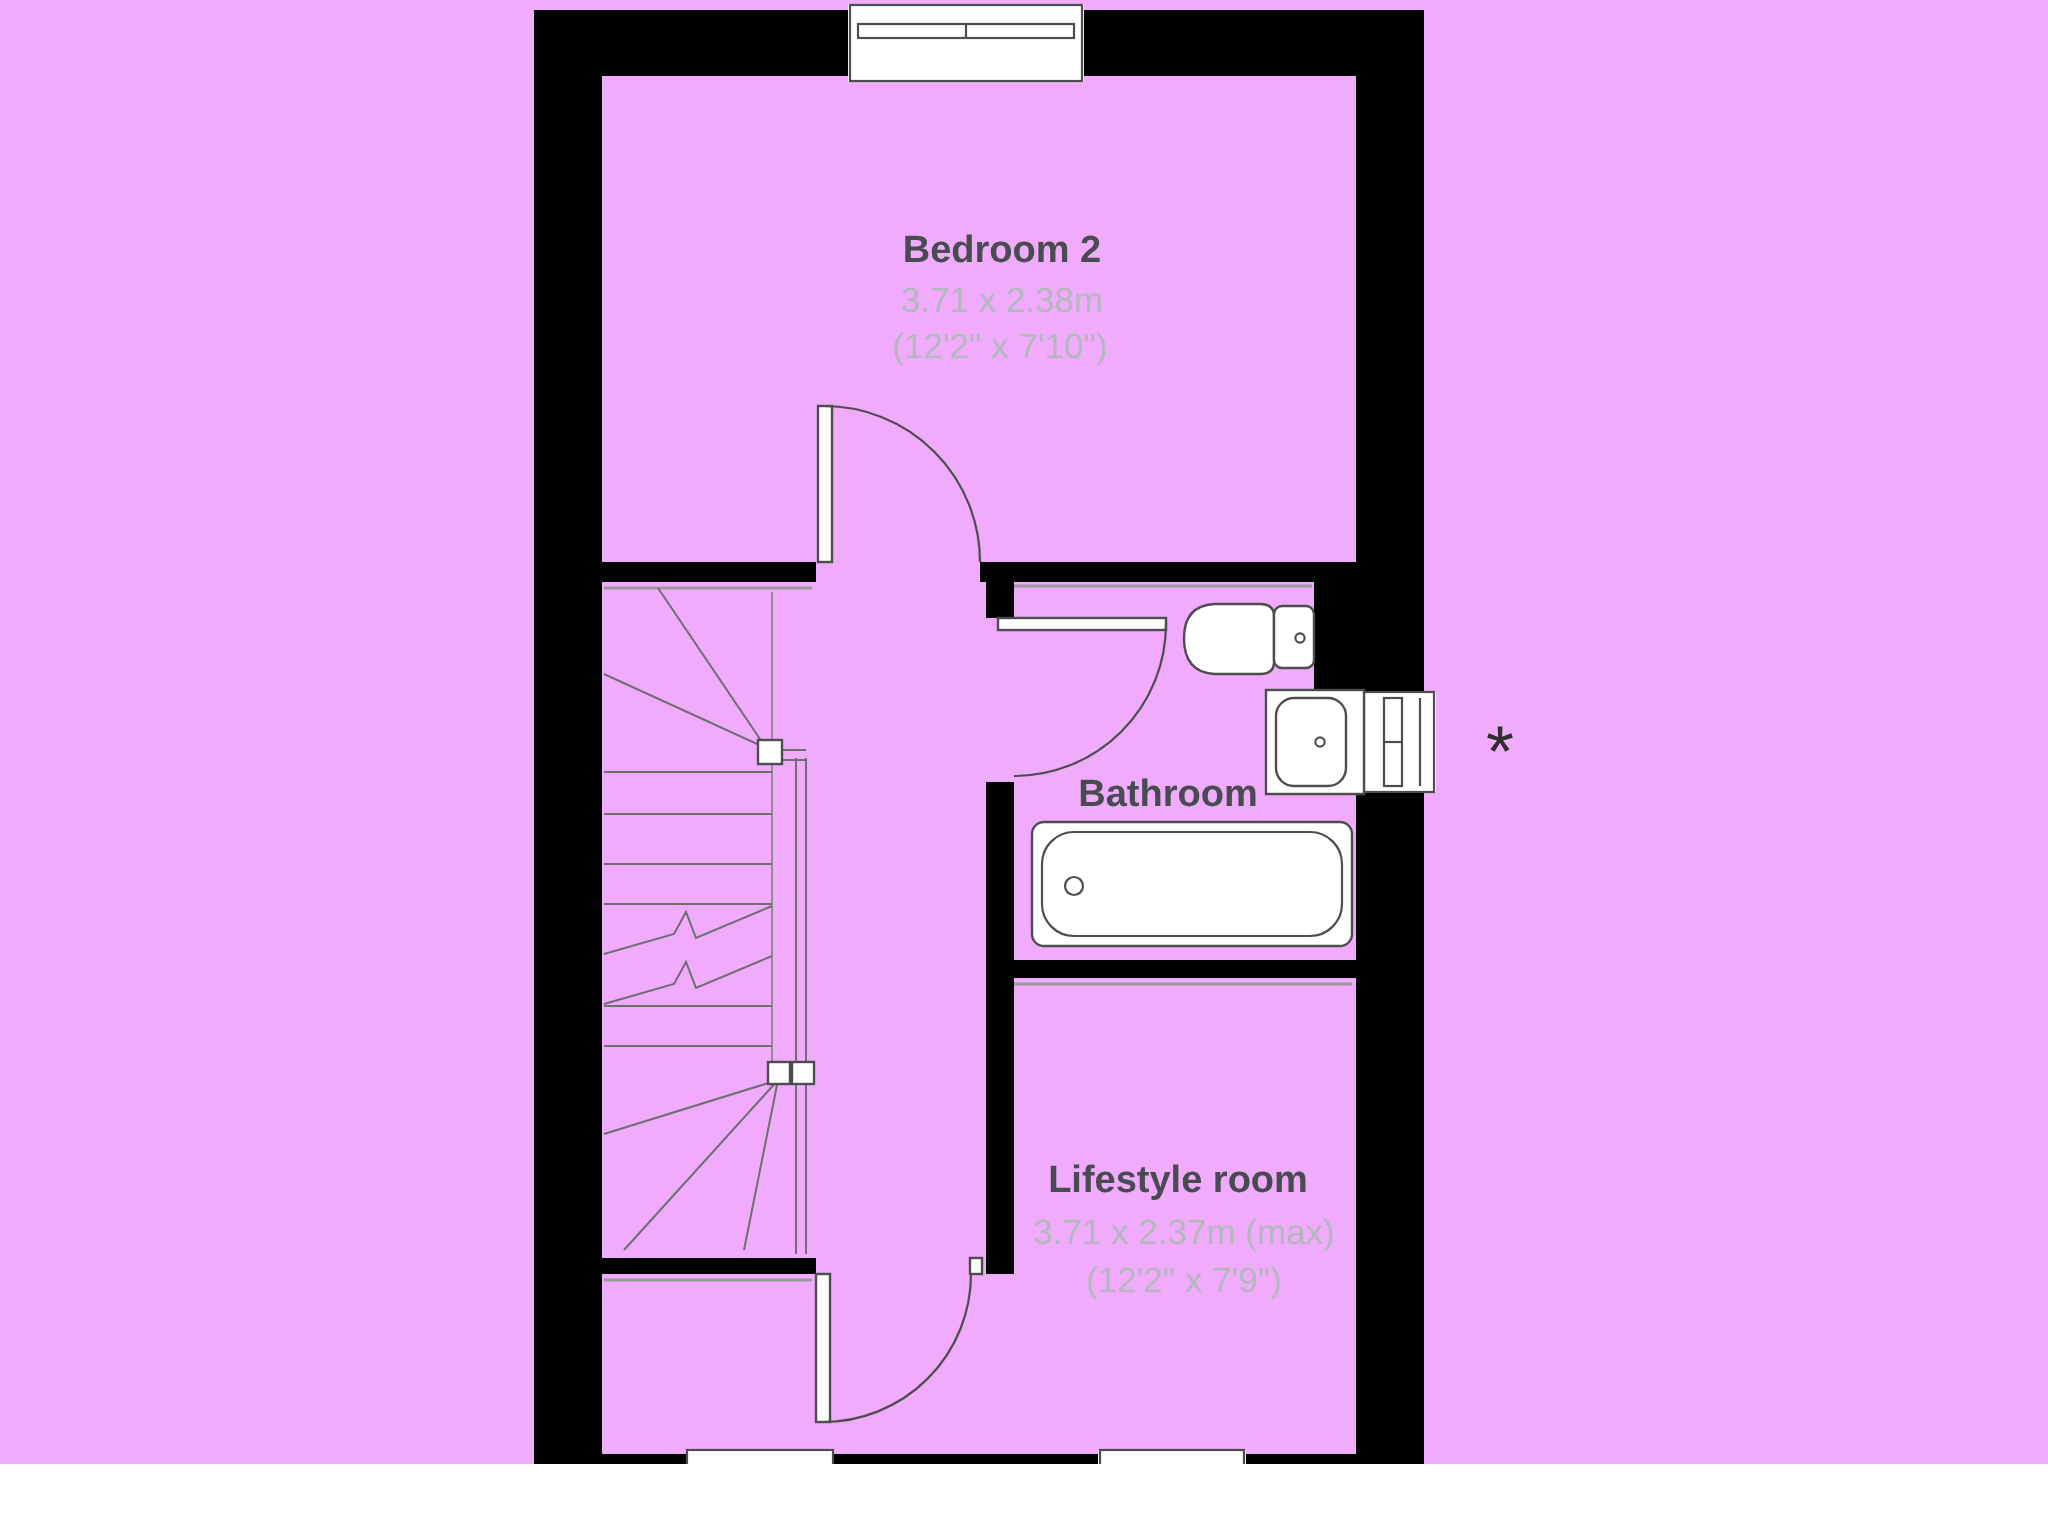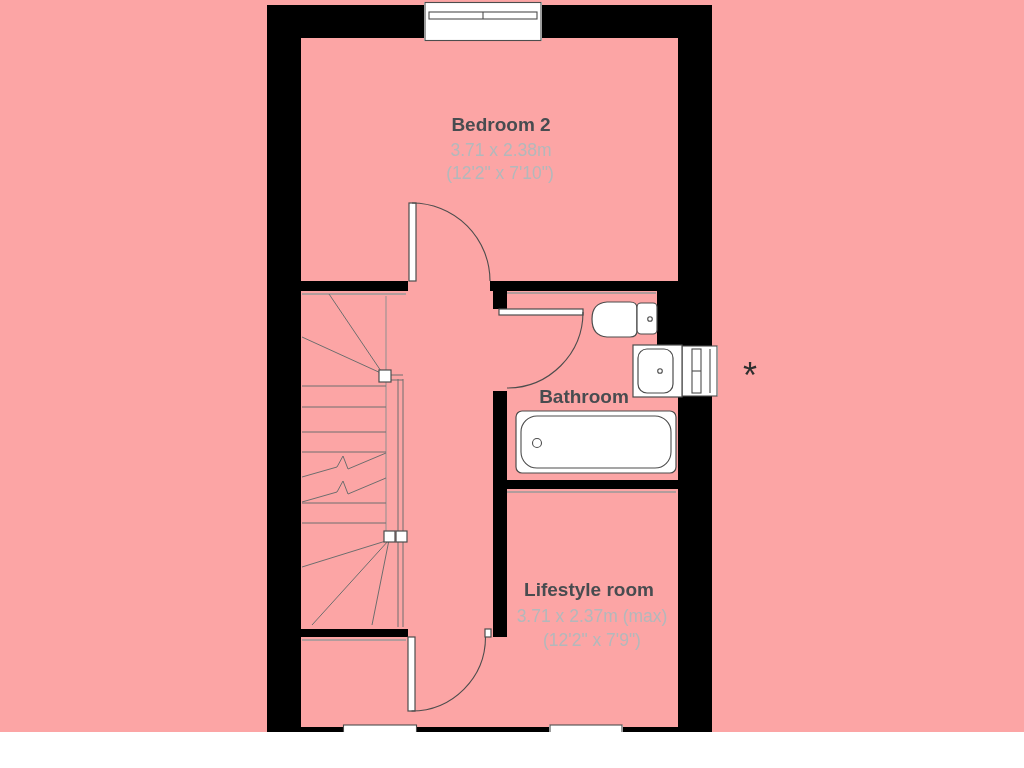--- a/index.html
+++ b/index.html
@@ -5,21 +5,21 @@
   :root{
     --wall:#000000;
     --line:#4d4d4d;
     --stairline:#6e6e6e;
     --faceline:#9a9a9a;
     --label:#484c50;
     --dimension:#b3b8bb;
     --annotation:#2f2f2f;
   }
   html,body{margin:0;padding:0;background:#ffffff;}
-  .stage{position:relative;width:1024px;height:732px;background:#fca5a5;overflow:hidden;}
+  .stage{position:relative;width:1024px;height:732px;background:#f0abfc;overflow:hidden;}
   svg{position:absolute;left:0;top:0;}
   .wall{fill:var(--wall);stroke:none;}
   .fix{fill:#ffffff;stroke:var(--line);stroke-width:1.2;}
   .thin{fill:none;stroke:var(--line);stroke-width:1.1;}
   .win{fill:#ffffff;stroke:var(--line);stroke-width:1.1;}
   .backing{fill:#ffffff;stroke:none;}
   .stair{fill:none;stroke:var(--stairline);stroke-width:1;}
   .edge{fill:none;stroke:#8f8f8f;stroke-width:1;}
   .face{fill:none;stroke:var(--faceline);stroke-width:1.5;}
   .lbl{fill:var(--label);font:700 19px "Liberation Sans",sans-serif;text-anchor:middle;}

